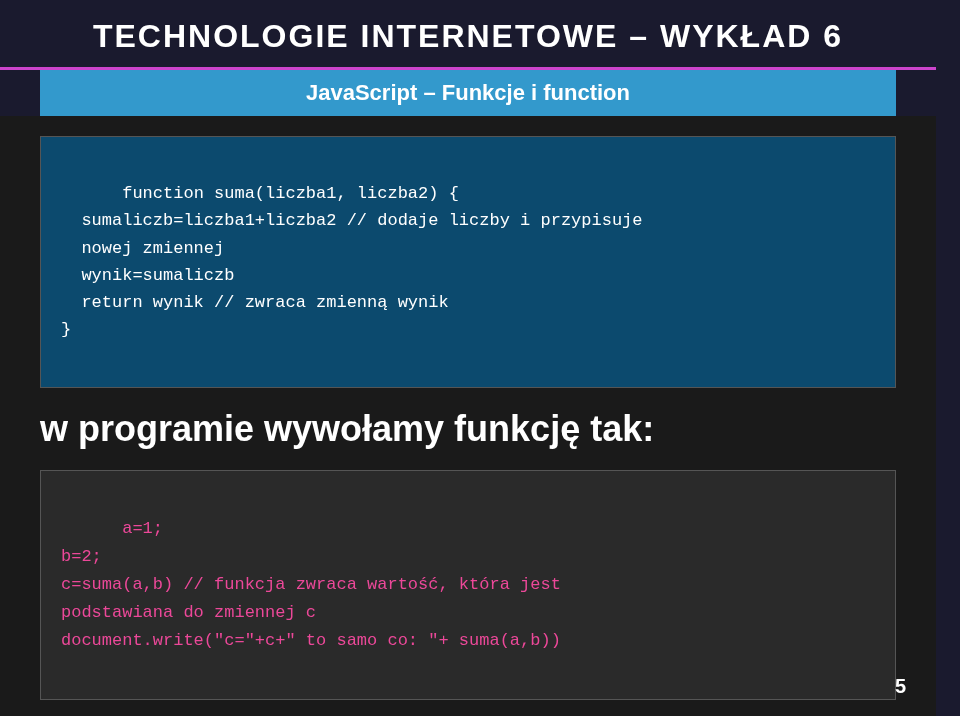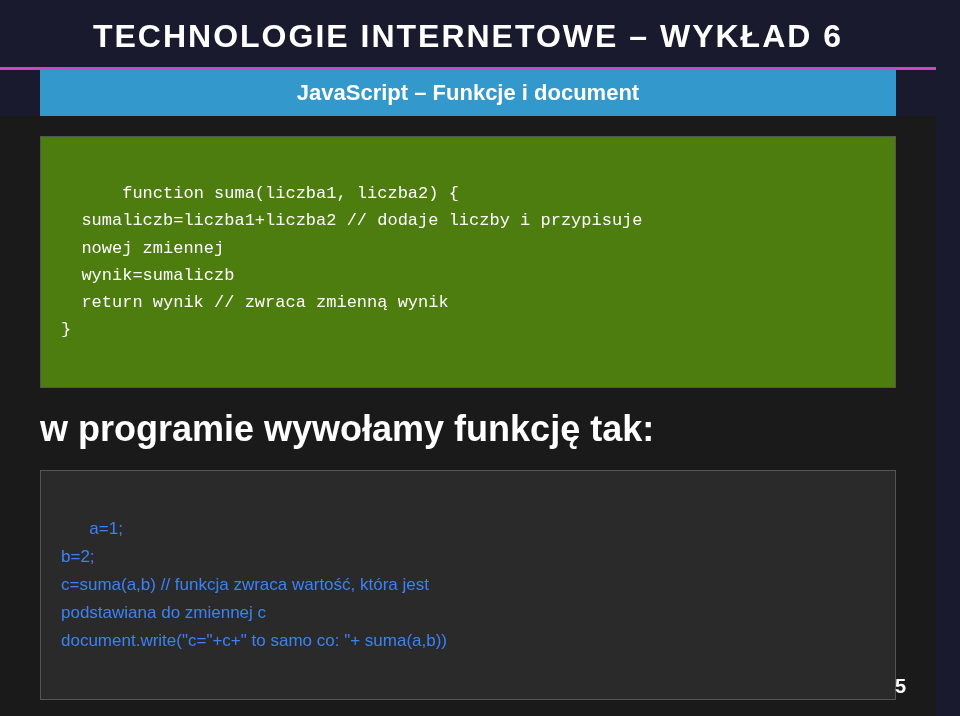--- a/index.html
+++ b/index.html
@@ -57,21 +57,21 @@
 
     .content {
       flex: 1;
       padding: 20px 40px 30px 40px;
       display: flex;
       flex-direction: column;
       gap: 16px;
     }
 
     .code-block {
-      background-color: #4d7c0f;
+      background-color: #0c4a6e;
       border: 1px solid #555;
       padding: 16px 20px;
       font-family: 'Courier New', Courier, monospace;
       font-size: 17px;
       color: white;
       line-height: 1.6;
       white-space: pre;
     }
 
     .description-text {
@@ -79,23 +79,23 @@
       font-size: 36px;
       font-weight: bold;
       font-family: Arial, sans-serif;
       padding: 4px 0;
     }
 
     .code-block2 {
       background-color: #2a2a2a;
       border: 1px solid #555;
       padding: 16px 20px;
-      font-family: Liberation Sans, sans-serif;
+      font-family: Liberation Mono, monospace;
       font-size: 17px;
-      color: #3b82f6;
+      color: #ec4899;
       line-height: 1.65;
       white-space: pre;
     }
 
     .page-number {
       position: absolute;
       bottom: 18px;
       right: 30px;
       color: white;
       font-size: 20px;
@@ -110,21 +110,21 @@
 </head>
 <body>
 
 <div class="slide">
 
   <div class="header-wrapper">
     <div class="header">
       <span class="header-title">TECHNOLOGIE  INTERNETOWE – WYKŁAD 6</span>
     </div>
     <div class="subtitle-bar">
-      <span class="subtitle-text">JavaScript – Funkcje i document</span>
+      <span class="subtitle-text">JavaScript – Funkcje i function</span>
     </div>
   </div>
 
   <div class="content">
 
     <div class="code-block">
       <span>function suma(liczba1, liczba2) {
   sumaliczb=liczba1+liczba2 // dodaje liczby i przypisuje
   nowej zmiennej
   wynik=sumaliczb

